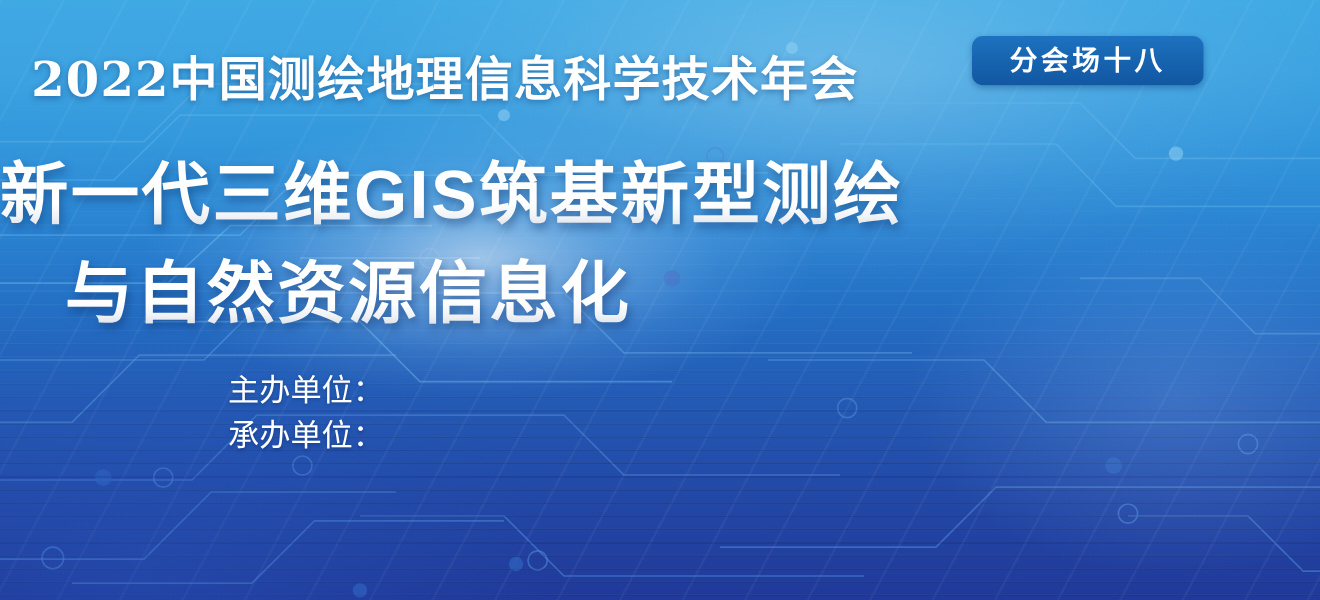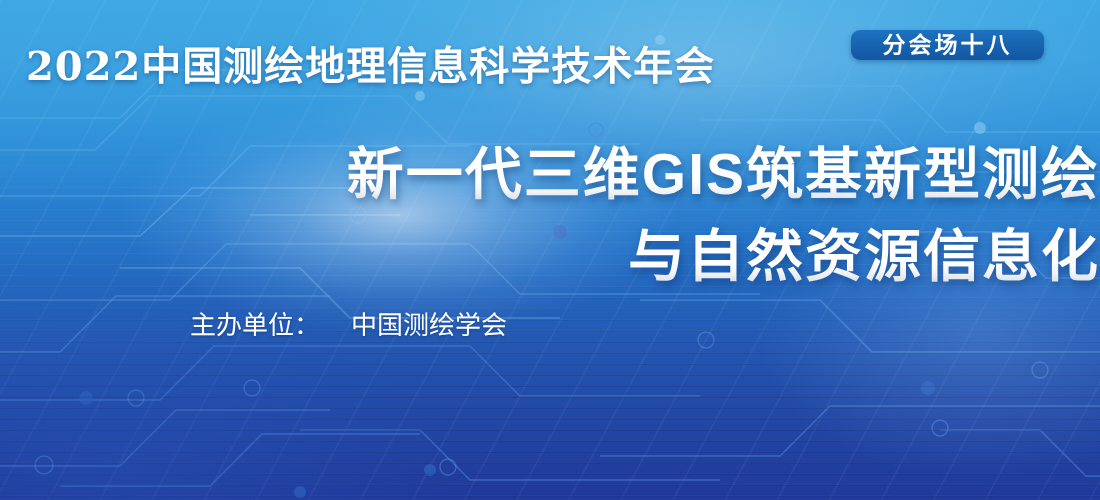--- a/index.html
+++ b/index.html
@@ -87,46 +87,46 @@
     position:absolute;left:26px;top:34px;
     font-family:"DejaVu Serif","Liberation Serif",serif;
     font-weight:700;
     font-size:40px;letter-spacing:1px;
     color:#ffffff;
     text-shadow:0 2px 5px rgba(12,50,110,.45);
     white-space:nowrap;
   }
 
   .venue-badge{
-    position:absolute;left:851px;top:30px;
-    width:193px;height:30px;
+    position:absolute;left:810px;top:30px;
+    width:193px;height:41px;
     border-radius:9px;
     background:linear-gradient(180deg,#1d72c0 0%,#1662ae 55%,#1257a2 100%);
     box-shadow:0 2px 5px rgba(10,45,100,.35);
     display:flex;align-items:center;justify-content:center;
   }
   .venue-badge span{
     color:#ffffff;font-size:23px;font-weight:700;
     letter-spacing:3px;line-height:1;
   }
 
   .main-title{
-    position:absolute;left:0;top:133px;width:1100px;
-    text-align:right;
+    position:absolute;left:0;top:122px;width:1100px;
+    text-align:left;
   }
   .main-title .line{
     font-size:57px;font-weight:700;
     letter-spacing:2px;line-height:82px;
     white-space:nowrap;
     background:linear-gradient(180deg,#ffffff 0%,#ffffff 58%,#f0f2f5 72%,#c9ced6 92%,#aeb5bf 100%);
     -webkit-background-clip:text;background-clip:text;
     -webkit-text-fill-color:transparent;color:transparent;
     filter:drop-shadow(2px 4px 4px rgba(8,40,95,.45));
   }
-  .main-title .line-2{padding-left:54px;margin-left:24px;}
+  .main-title .line-2{padding-left:54px;}
 
   .orgs{
     position:absolute;left:190px;top:306px;
     color:#ffffff;font-size:26px;line-height:38px;
     text-shadow:0 1px 3px rgba(8,35,90,.45);
   }
   .org-row{display:flex;gap:16px;}
   .org-label{width:145px;flex:none;}
   .org-value{flex:1;white-space:nowrap;}
   .org-indent .org-label{visibility:hidden;}
@@ -204,19 +204,19 @@
   </div>
 
   <div class="main-title">
     <div class="line line-1">新一代三维GIS筑基新型测绘</div>
     <div class="line line-2">与自然资源信息化</div>
   </div>
 
   <div class="orgs">
     <div class="org-row">
       <div class="org-label">主办单位：</div>
-      <div class="org-value">中国测绘学会</div>
     </div>
     <div class="org-row">
+      <div class="org-label">承办单位：</div>
     </div>
   </div>
 
 </div>
 
 </body></html>

